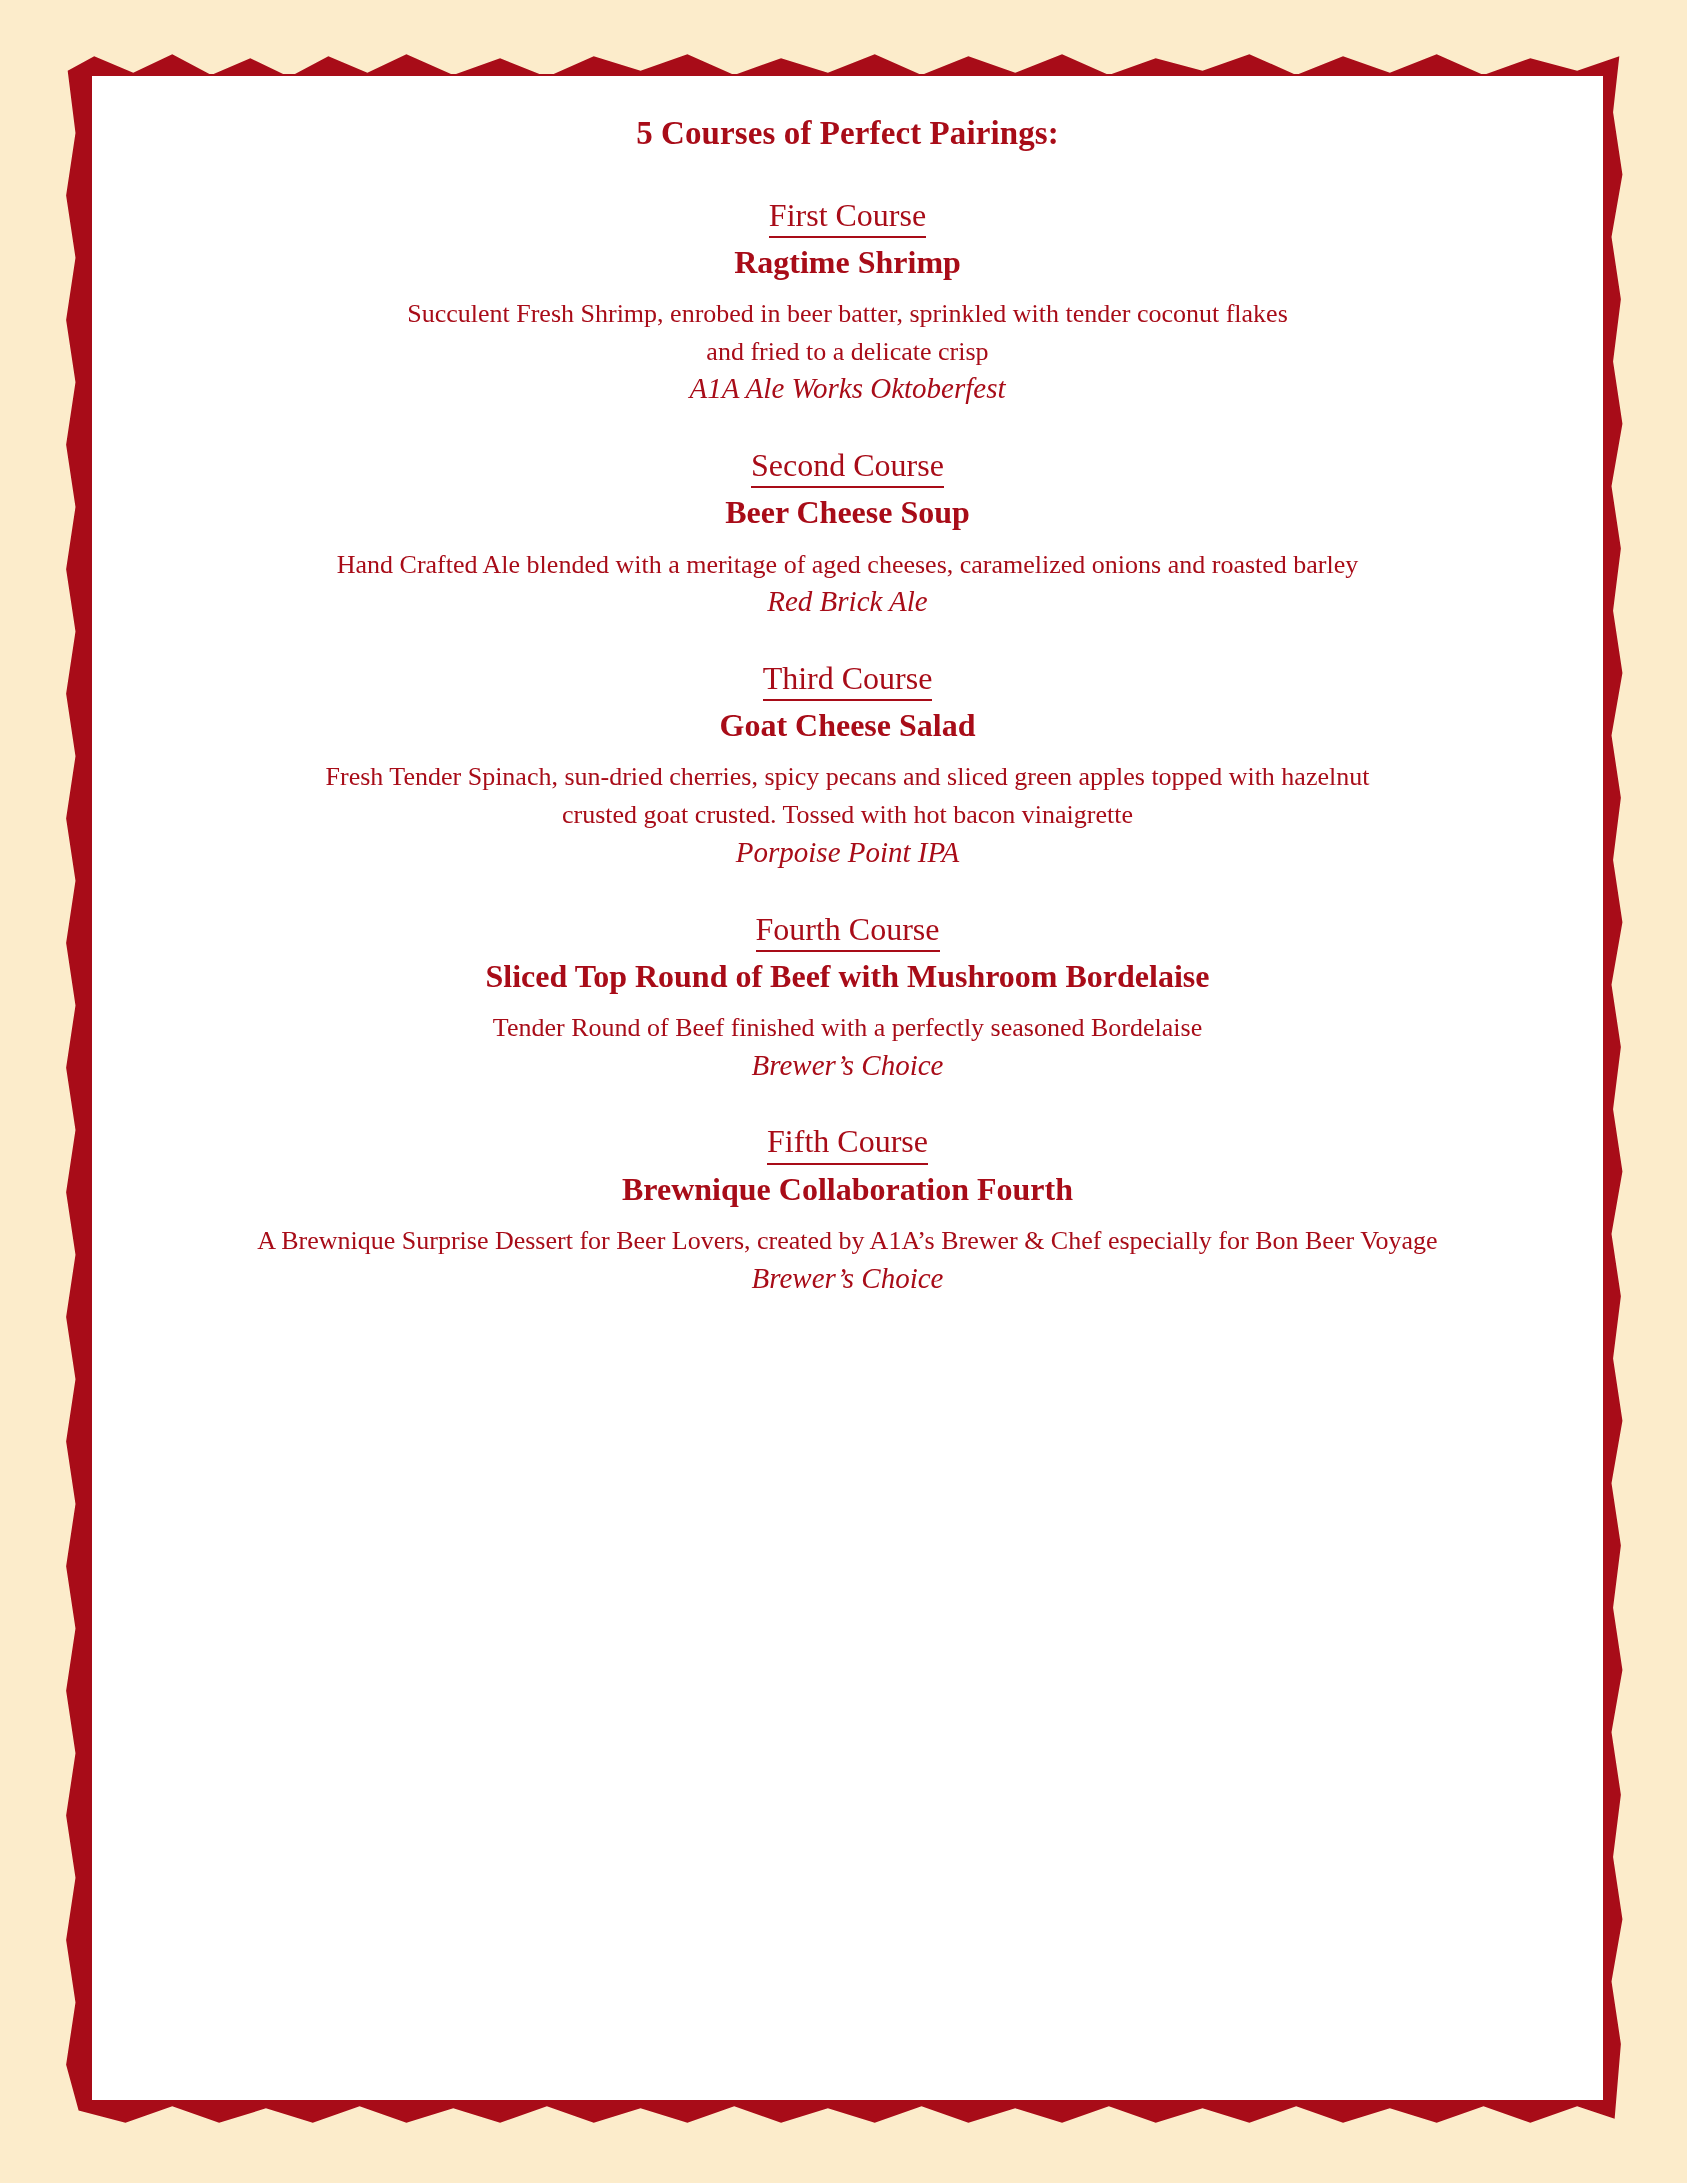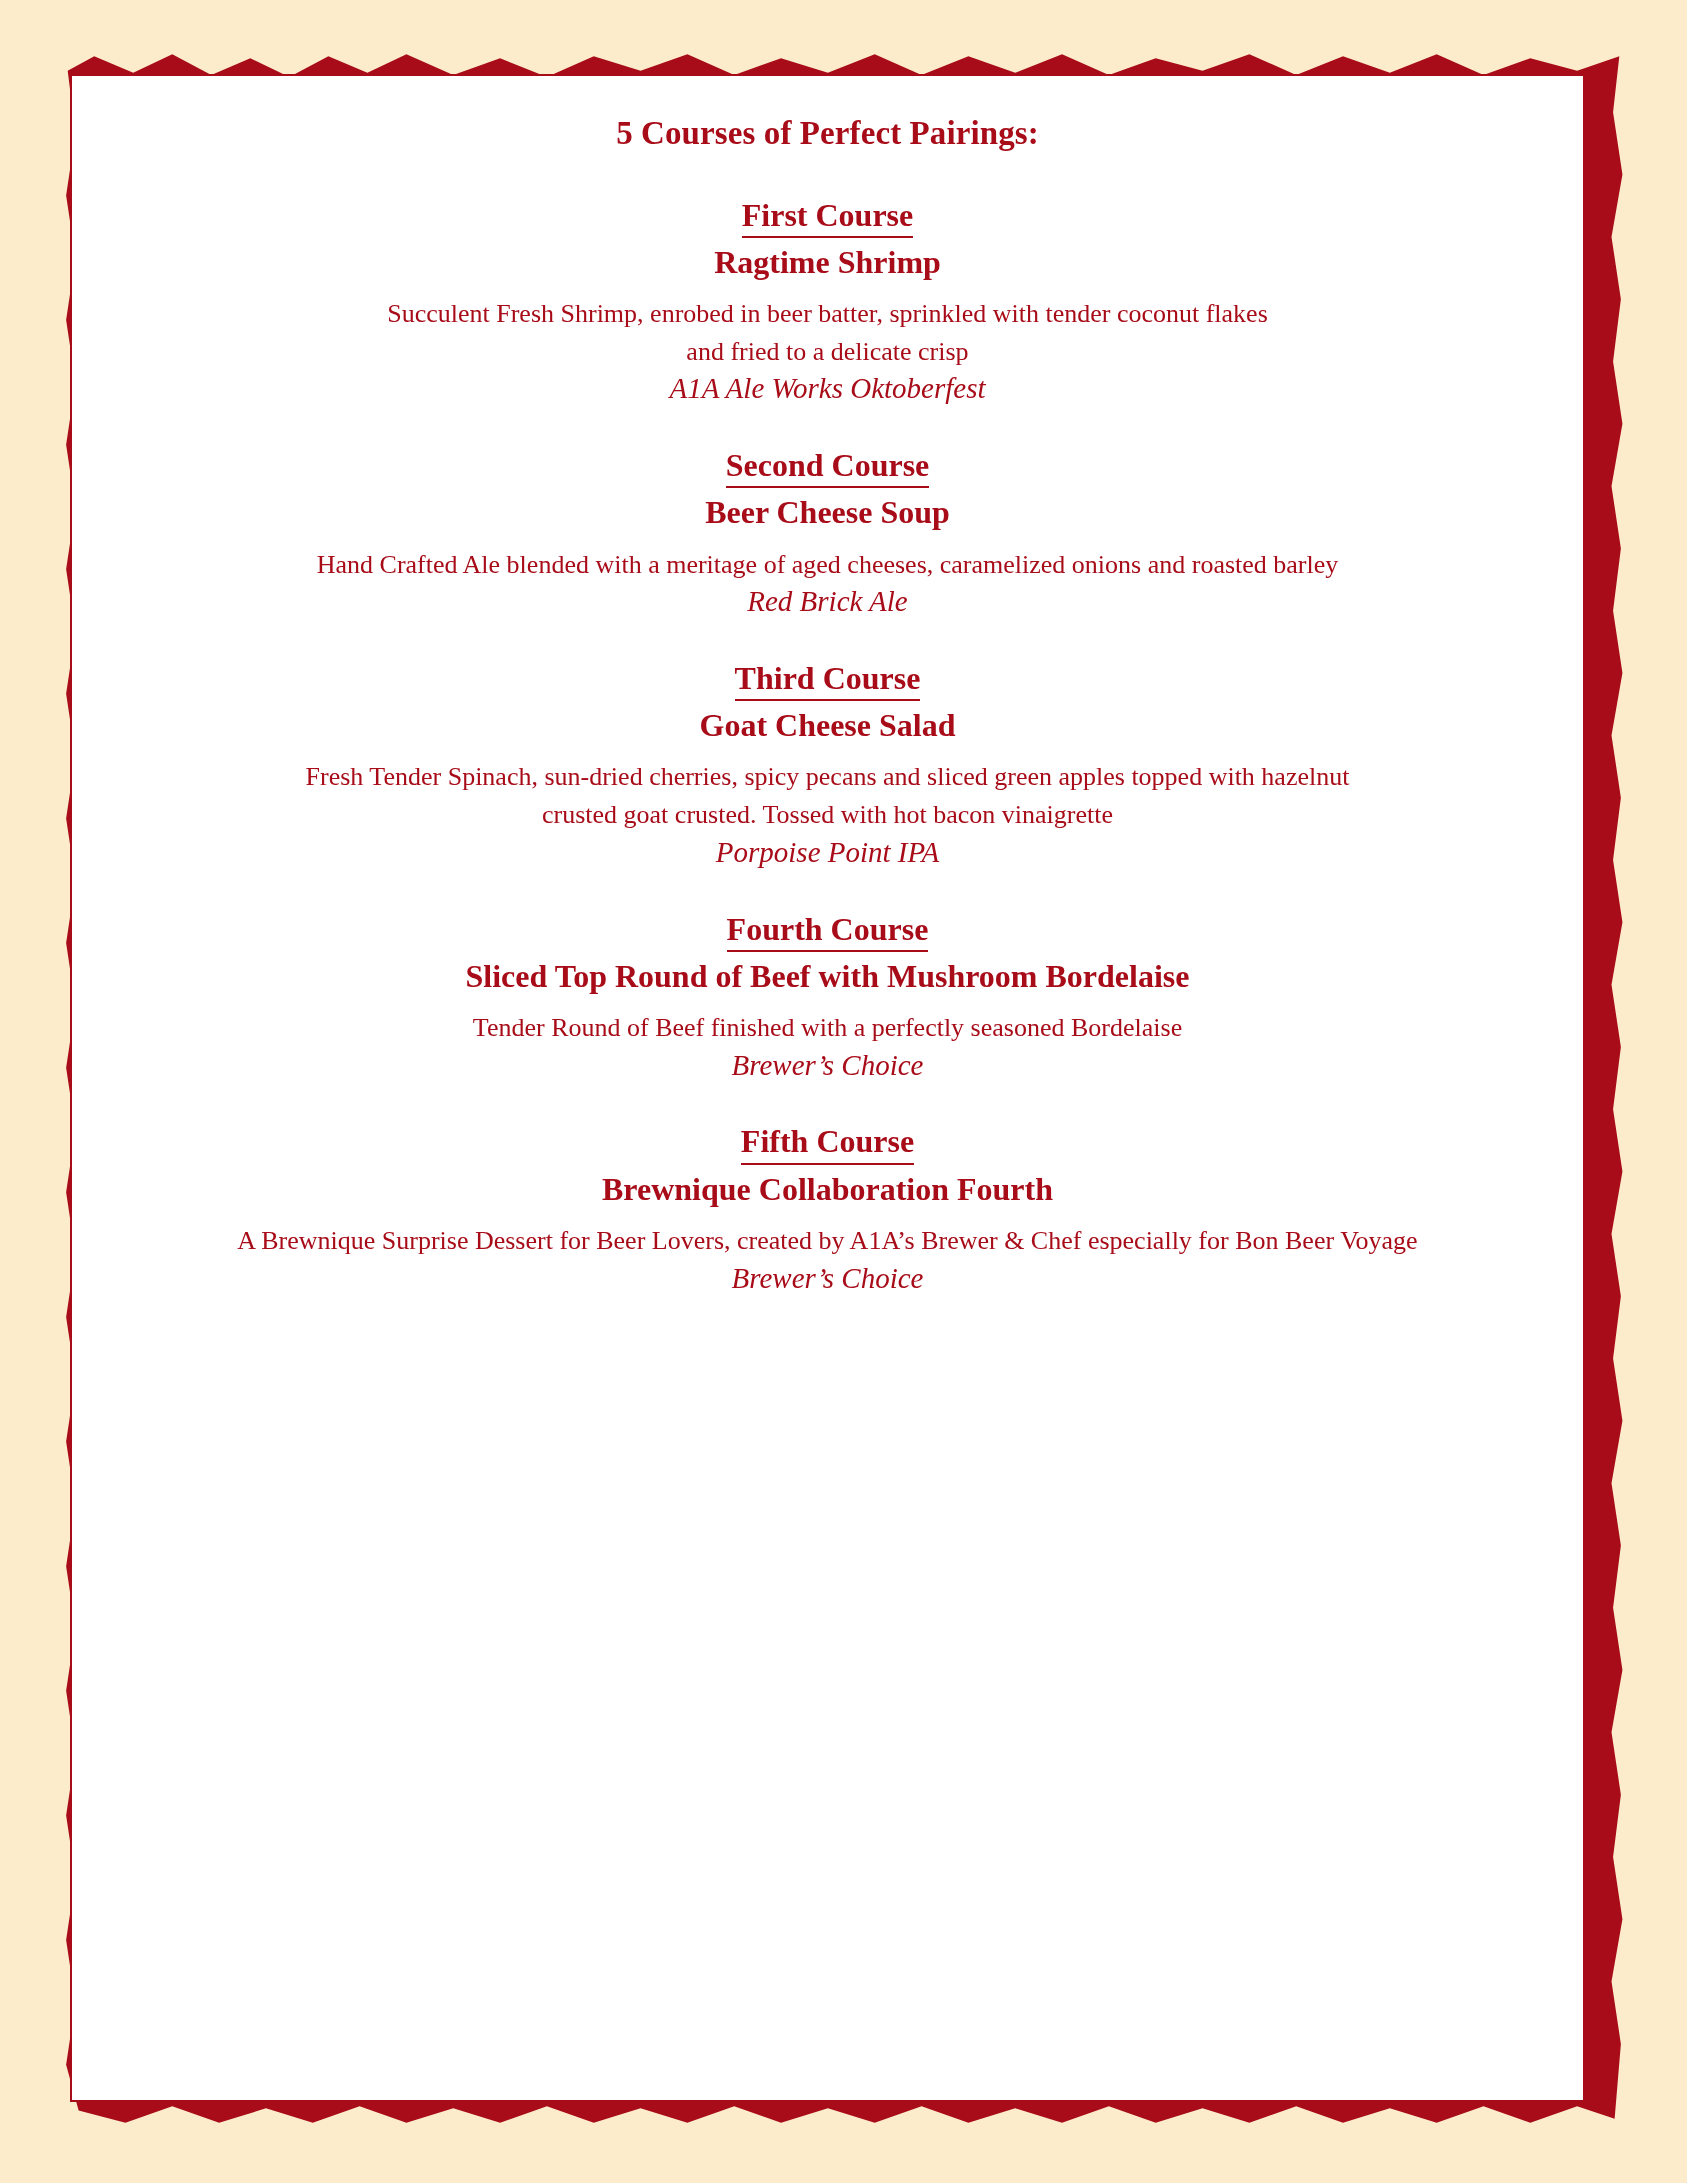--- a/index.html
+++ b/index.html
@@ -60,21 +60,21 @@
       0.2% 49.0%, 0.8% 46.0%, 0.2% 43.0%, 0.8% 40.0%, 0.2% 37.0%,
       0.8% 34.0%, 0.2% 31.0%, 0.8% 28.0%, 0.2% 25.0%, 0.8% 22.0%,
       0.2% 19.0%, 0.8% 16.0%, 0.2% 13.0%, 0.8% 10.0%, 0.2% 7.0%,
       0.8% 4.0%
     );
   }
 
   
   .content-panel {
     position: absolute;
-    left: 70px;
+    left: 90px;
     top: 74px;
     width: 1515px;
     height: 2028px;
     background: #ffffff;
     border: 2.6px solid #a80c18;
     box-sizing: border-box;
   }
 
   .inner {
     padding: 38px 46px 0 46px;
@@ -90,21 +90,21 @@
     line-height: 1.2;
   }
 
   .course {
     margin-top: 37px;
   }
   .course.first { margin-top: 41px; }
 
   .course-label {
     font-size: 32px;
-    font-weight: bold;
+    font-weight: normal;
     display: inline-block;
     border-bottom: 2px solid #a80c18;
     padding-bottom: 1.3px;
     line-height: 1.25;
   }
 
   .dish-name {
     font-size: 32px;
     font-weight: bold;
     margin-top: 4px;

